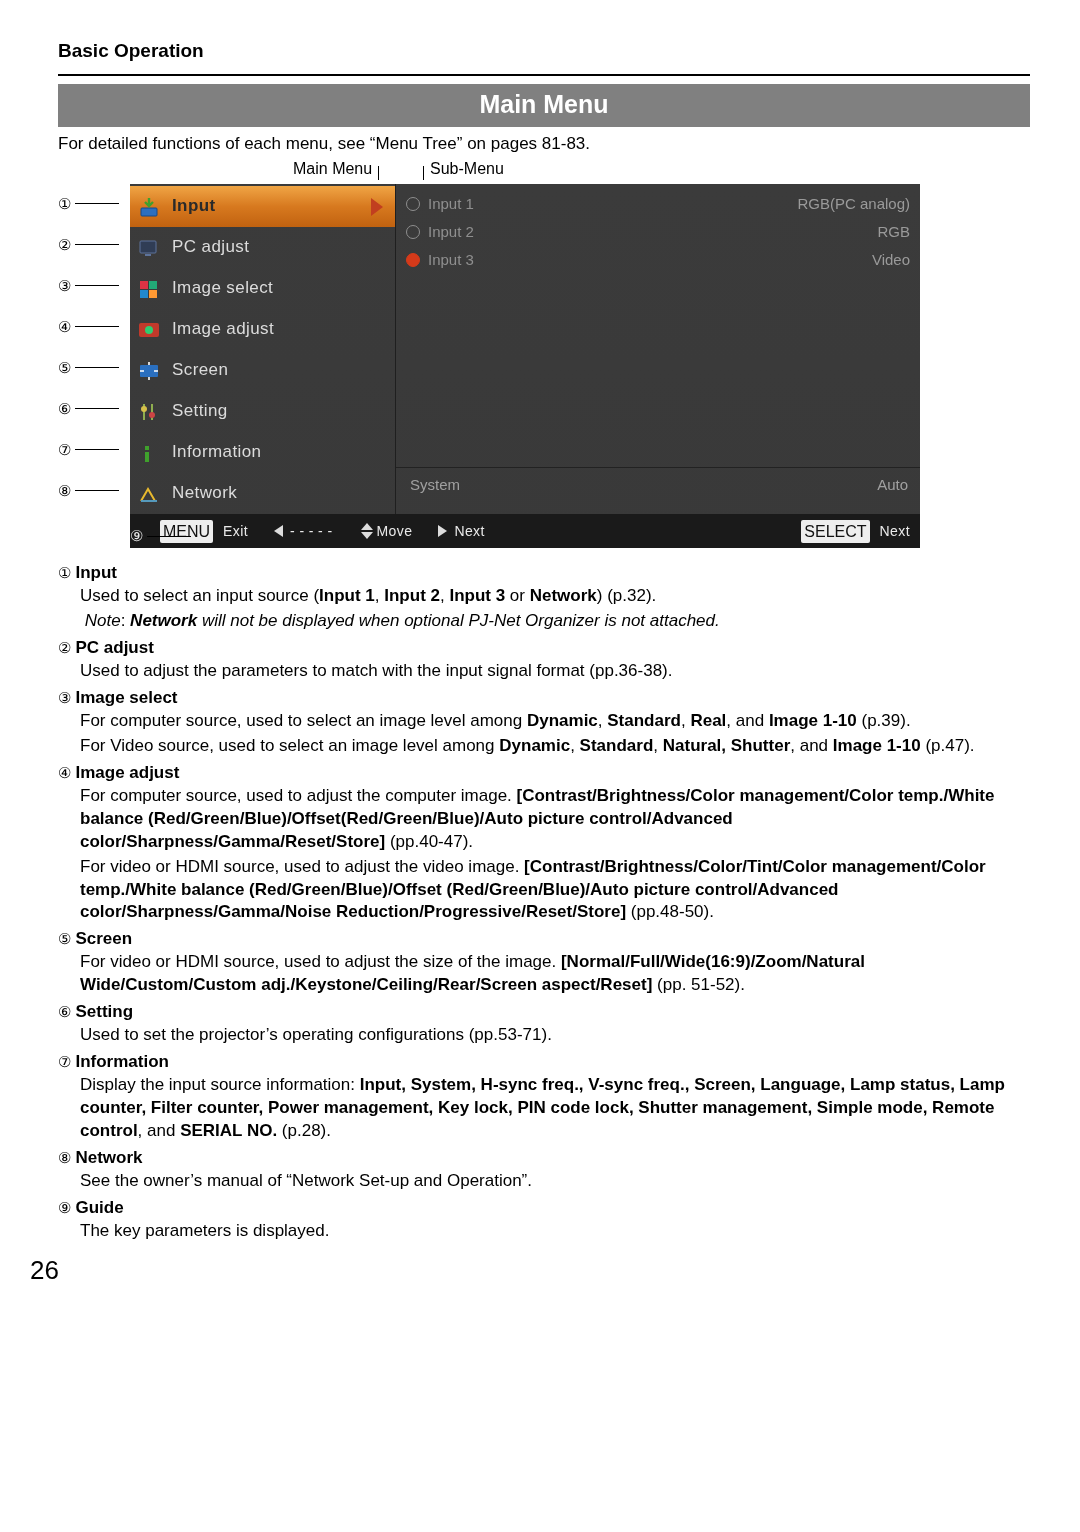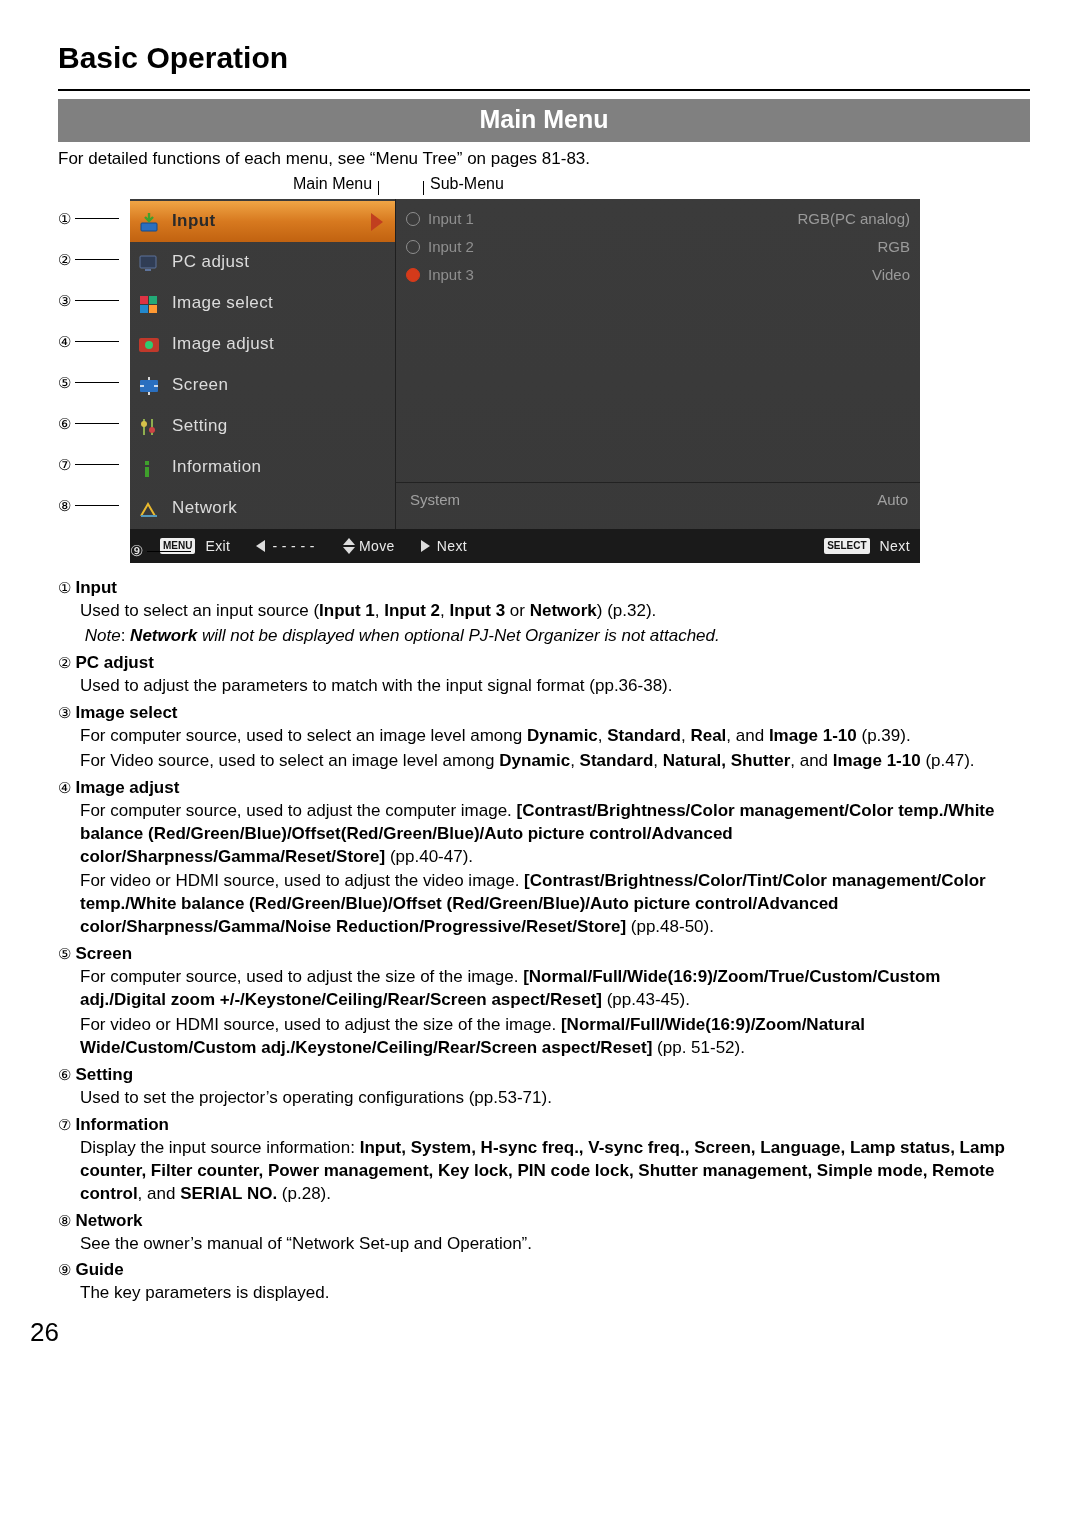--- a/index.html
+++ b/index.html
@@ -12,21 +12,21 @@
   line-height: 1.35;
 }
 .page {
   padding: 38px 50px 10px 58px;
 }
 .top-rule {
   border-bottom: 2px solid #000;
   margin-bottom: 6px;
 }
 h1.sec-title {
-  font-size: 30px;
+  font-size: 19px;
   font-weight: bold;
   margin: 0 0 10px 0;
 }
 .sub-banner {
   background: #808080;
   color: #fff;
   font-size: 25px;
   font-weight: bold;
   text-align: center;
   padding: 4px 0 6px 0;
@@ -137,21 +137,21 @@
   background:#1a1a1a;
   color:#eaeaea;
   display:flex;align-items:center;
   height:34px;font-size:14px;
   padding:0 10px;
   gap:26px;
   letter-spacing:0.4px;
 }
 .tag {
   display:inline-block;background:#eee;color:#111;
-  font-size:10px;font-weight:700;padding:1px 3px;border-radius:2px;
+  font-size:16px;font-weight:400;padding:1px 3px;border-radius:2px;
   margin-right:6px;letter-spacing:0;
 }
 .guide-seg { display:flex;align-items:center;gap:4px;white-space:nowrap; }
 .tri-l { width:0;height:0;border-top:6px solid transparent;border-bottom:6px solid transparent;border-right:9px solid #ddd;margin-right:3px;}
 .tri-r { width:0;height:0;border-top:6px solid transparent;border-bottom:6px solid transparent;border-left:9px solid #ddd;margin-right:3px;}
 .tri-ud { position:relative;width:14px;height:16px;}
 .tri-ud::before{content:"";position:absolute;left:2px;top:0;border-left:6px solid transparent;border-right:6px solid transparent;border-bottom:7px solid #ddd;}
 .tri-ud::after{content:"";position:absolute;left:2px;bottom:0;border-left:6px solid transparent;border-right:6px solid transparent;border-top:7px solid #ddd;}
 .desc-list {
   margin-top: 12px;
@@ -398,21 +398,20 @@
       <div class="desc-head"><span class="num-circ">④</span><span>Image adjust</span></div>
       <div class="desc-body">
         <p><span>For computer source, used to adjust the computer image. </span><b>[Contrast/Brightness/Color management/Color temp./White balance (Red/Green/Blue)/Offset(Red/Green/Blue)/Auto picture control/Advanced color/Sharpness/Gamma/Reset/Store]</b><span> (pp.40-47).</span></p>
         <p><span>For video or HDMI source, used to adjust the video image. </span><b>[Contrast/Brightness/Color/Tint/Color management/Color temp./White balance (Red/Green/Blue)/Offset (Red/Green/Blue)/Auto picture control/Advanced color/Sharpness/Gamma/Noise Reduction/Progressive/Reset/Store]</b><span> (pp.48-50).</span></p>
       </div>
     </div>
 
     <div class="desc-item">
       <div class="desc-head"><span class="num-circ">⑤</span><span>Screen</span></div>
       <div class="desc-body">
-        <p><span>For computer source, used to adjust the size of the image.  </span><b>[Normal/Full/Wide(16:9)/Zoom/True/Custom/Custom adj./Digital zoom +/-/Keystone/Ceiling/Rear/Screen aspect/Reset]</b><span> (pp.43-45).</span></p>
         <p><span>For video or HDMI source, used to adjust the size of the image.  </span><b>[Normal/Full/Wide(16:9)/Zoom/Natural Wide/Custom/Custom adj./Keystone/Ceiling/Rear/Screen aspect/Reset]</b><span> (pp. 51-52).</span></p>
       </div>
     </div>
 
     <div class="desc-item">
       <div class="desc-head"><span class="num-circ">⑥</span><span>Setting</span></div>
       <div class="desc-body">
           <p>Used to set the projector’s operating configurations (pp.53-71).</p>
         </div>
     </div>

